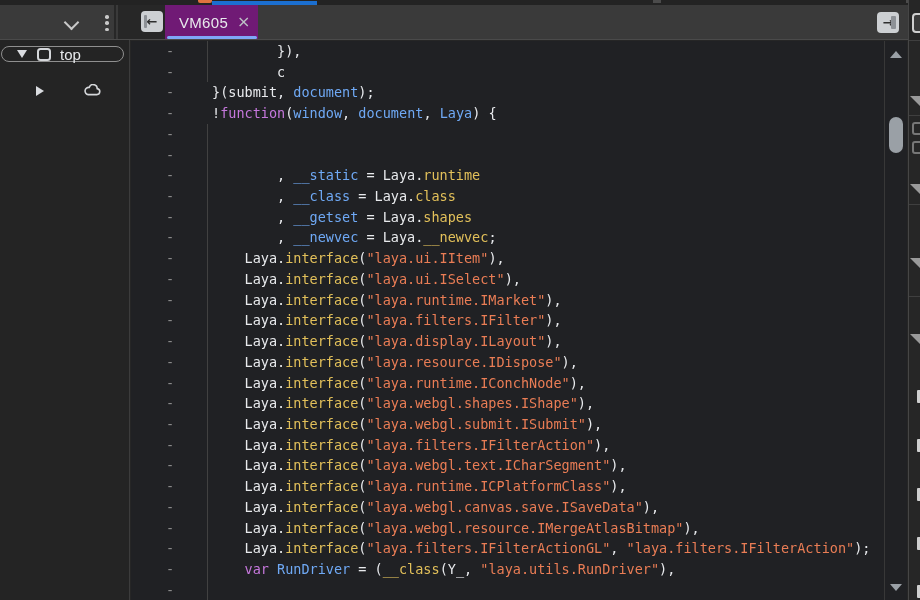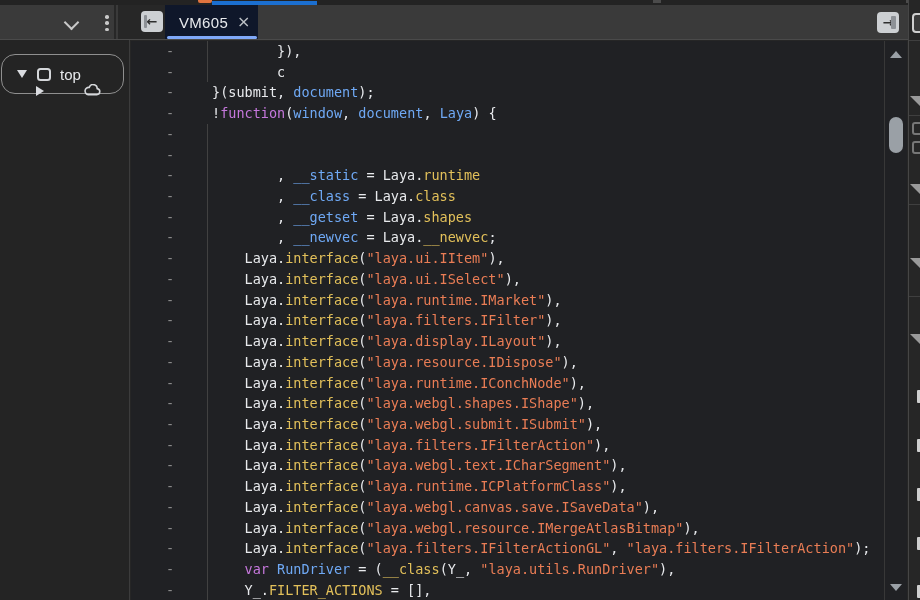--- a/index.html
+++ b/index.html
@@ -22,31 +22,31 @@
   .kebab i { width:3.5px; height:3.5px; border-radius:50%; background:#c9c9c9; }
 
   .nav-zone { position:absolute; left:118px; top:0; width:47px; height:34px; background:#272727; }
   .sqbtn { position:absolute; width:22px; height:21px; background:#cdd0d3; border:none; border-radius:4px;
            display:flex; align-items:center; justify-content:center; cursor:pointer; }
   .sqbtn .arrow { color:#2e2e2e; font-size:13px; font-weight:bold; line-height:1; font-family:"DejaVu Sans", sans-serif; }
   .sqbtn .bar-l { position:absolute; left:3px; top:4px; bottom:4px; width:3px; background:#8d9196; border-radius:1px; }
   .sqbtn .bar-r { position:absolute; right:3px; top:4px; bottom:4px; width:5px; background:#8d9196; border-radius:1px; }
   .navbtn-left { left:23px; top:6px; }
 
-  .tab { position:absolute; left:165px; top:0; width:93px; height:34px; background:#0f172a; display:flex; align-items:center; cursor:pointer; }
+  .tab { position:absolute; left:165px; top:0; width:93px; height:34px; background:#701a75; display:flex; align-items:center; cursor:pointer; }
   .tab-title { color:#e8eaed; font-size:15px; padding-left:14px; letter-spacing:.3px; }
   .tab-close { margin-left:9px; color:#bdc1c6; font-size:16px; line-height:1; background:none; border:none; cursor:pointer; font-family:"DejaVu Sans", sans-serif; }
   .tab-underline { position:absolute; left:2px; right:1px; bottom:0; height:3px; background:var(--acc-underline); border-radius:2px; }
 
   .right-btn { left:877px; top:7px; position:absolute; }
 
   
   .sidebar { position:absolute; left:0; top:40px; width:130px; height:560px; background:#242424; border-right:1px solid #3c3c3c; }
   .tree-row { position:absolute; display:flex; align-items:center; cursor:pointer; color:#e8eaed; }
-  .row-top { left:1px; top:14px; width:123px; height:40px; border:1.5px solid #8f8f8f; border-radius:14px; }
+  .row-top { left:1px; top:6px; width:123px; height:16px; border:1.5px solid #8f8f8f; border-radius:14px; }
   .row-child { left:0; top:40px; width:128px; height:22px;gap:32px; }
   .tri-down { width:0; height:0; border-left:5.5px solid transparent; border-right:5.5px solid transparent; border-top:8px solid #dadce0; margin-left:15px; }
   .tri-right { width:0; height:0; border-top:5.5px solid transparent; border-bottom:5.5px solid transparent; border-left:8px solid #dadce0; margin-left:36px; }
   .frame-ico { width:14px; height:13px; border:2px solid #d5d7da; border-radius:3.5px; margin-left:10px; }
   .cloud-ico { margin-left:8px; }
   .lbl-top { font-size:15px; margin-left:9px; }
   .lbl-child { font-size:14px; margin-left:6px; }
 
   
   .editor { position:absolute; left:131px; top:41px; width:753px; height:559px; background:#202124; overflow:hidden;
@@ -149,21 +149,21 @@
         <div class="code-line guide"><span class="gutter">-</span><span class="line-content"><span class="t-p">    Laya.</span><span class="t-y">interface</span><span class="t-p">(</span><span class="t-s">"laya.runtime.IConchNode"</span><span class="t-p">),</span></span></div>
         <div class="code-line guide"><span class="gutter">-</span><span class="line-content"><span class="t-p">    Laya.</span><span class="t-y">interface</span><span class="t-p">(</span><span class="t-s">"laya.webgl.shapes.IShape"</span><span class="t-p">),</span></span></div>
         <div class="code-line guide"><span class="gutter">-</span><span class="line-content"><span class="t-p">    Laya.</span><span class="t-y">interface</span><span class="t-p">(</span><span class="t-s">"laya.webgl.submit.ISubmit"</span><span class="t-p">),</span></span></div>
         <div class="code-line guide"><span class="gutter">-</span><span class="line-content"><span class="t-p">    Laya.</span><span class="t-y">interface</span><span class="t-p">(</span><span class="t-s">"laya.filters.IFilterAction"</span><span class="t-p">),</span></span></div>
         <div class="code-line guide"><span class="gutter">-</span><span class="line-content"><span class="t-p">    Laya.</span><span class="t-y">interface</span><span class="t-p">(</span><span class="t-s">"laya.webgl.text.ICharSegment"</span><span class="t-p">),</span></span></div>
         <div class="code-line guide"><span class="gutter">-</span><span class="line-content"><span class="t-p">    Laya.</span><span class="t-y">interface</span><span class="t-p">(</span><span class="t-s">"laya.runtime.ICPlatformClass"</span><span class="t-p">),</span></span></div>
         <div class="code-line guide"><span class="gutter">-</span><span class="line-content"><span class="t-p">    Laya.</span><span class="t-y">interface</span><span class="t-p">(</span><span class="t-s">"laya.webgl.canvas.save.ISaveData"</span><span class="t-p">),</span></span></div>
         <div class="code-line guide"><span class="gutter">-</span><span class="line-content"><span class="t-p">    Laya.</span><span class="t-y">interface</span><span class="t-p">(</span><span class="t-s">"laya.webgl.resource.IMergeAtlasBitmap"</span><span class="t-p">),</span></span></div>
         <div class="code-line guide"><span class="gutter">-</span><span class="line-content"><span class="t-p">    Laya.</span><span class="t-y">interface</span><span class="t-p">(</span><span class="t-s">"laya.filters.IFilterActionGL"</span><span class="t-p">, </span><span class="t-s">"laya.filters.IFilterAction"</span><span class="t-p">);</span></span></div>
         <div class="code-line guide"><span class="gutter">-</span><span class="line-content"><span class="t-p">    </span><span class="t-k">var</span><span class="t-p"> </span><span class="t-d">RunDriver</span><span class="t-p"> = (</span><span class="t-y">__class</span><span class="t-p">(Y_, </span><span class="t-s">"laya.utils.RunDriver"</span><span class="t-p">),</span></span></div>
-        <div class="code-line guide"><span class="gutter">-</span><span class="line-content"><span class="t-p">    Y_.</span><span class="t-y">FILTER_ACTIONS</span><span class="t-p"> = [],</span></span></div>
+        <div class="code-line guide"><span class="gutter">-</span></div>
       </div>
   </div>
 
   <div class="scrollbar">
     <span class="sb-up"></span>
     <span class="sb-thumb"></span>
     <span class="sb-down"></span>
   </div>
 
   <div class="sliver">

